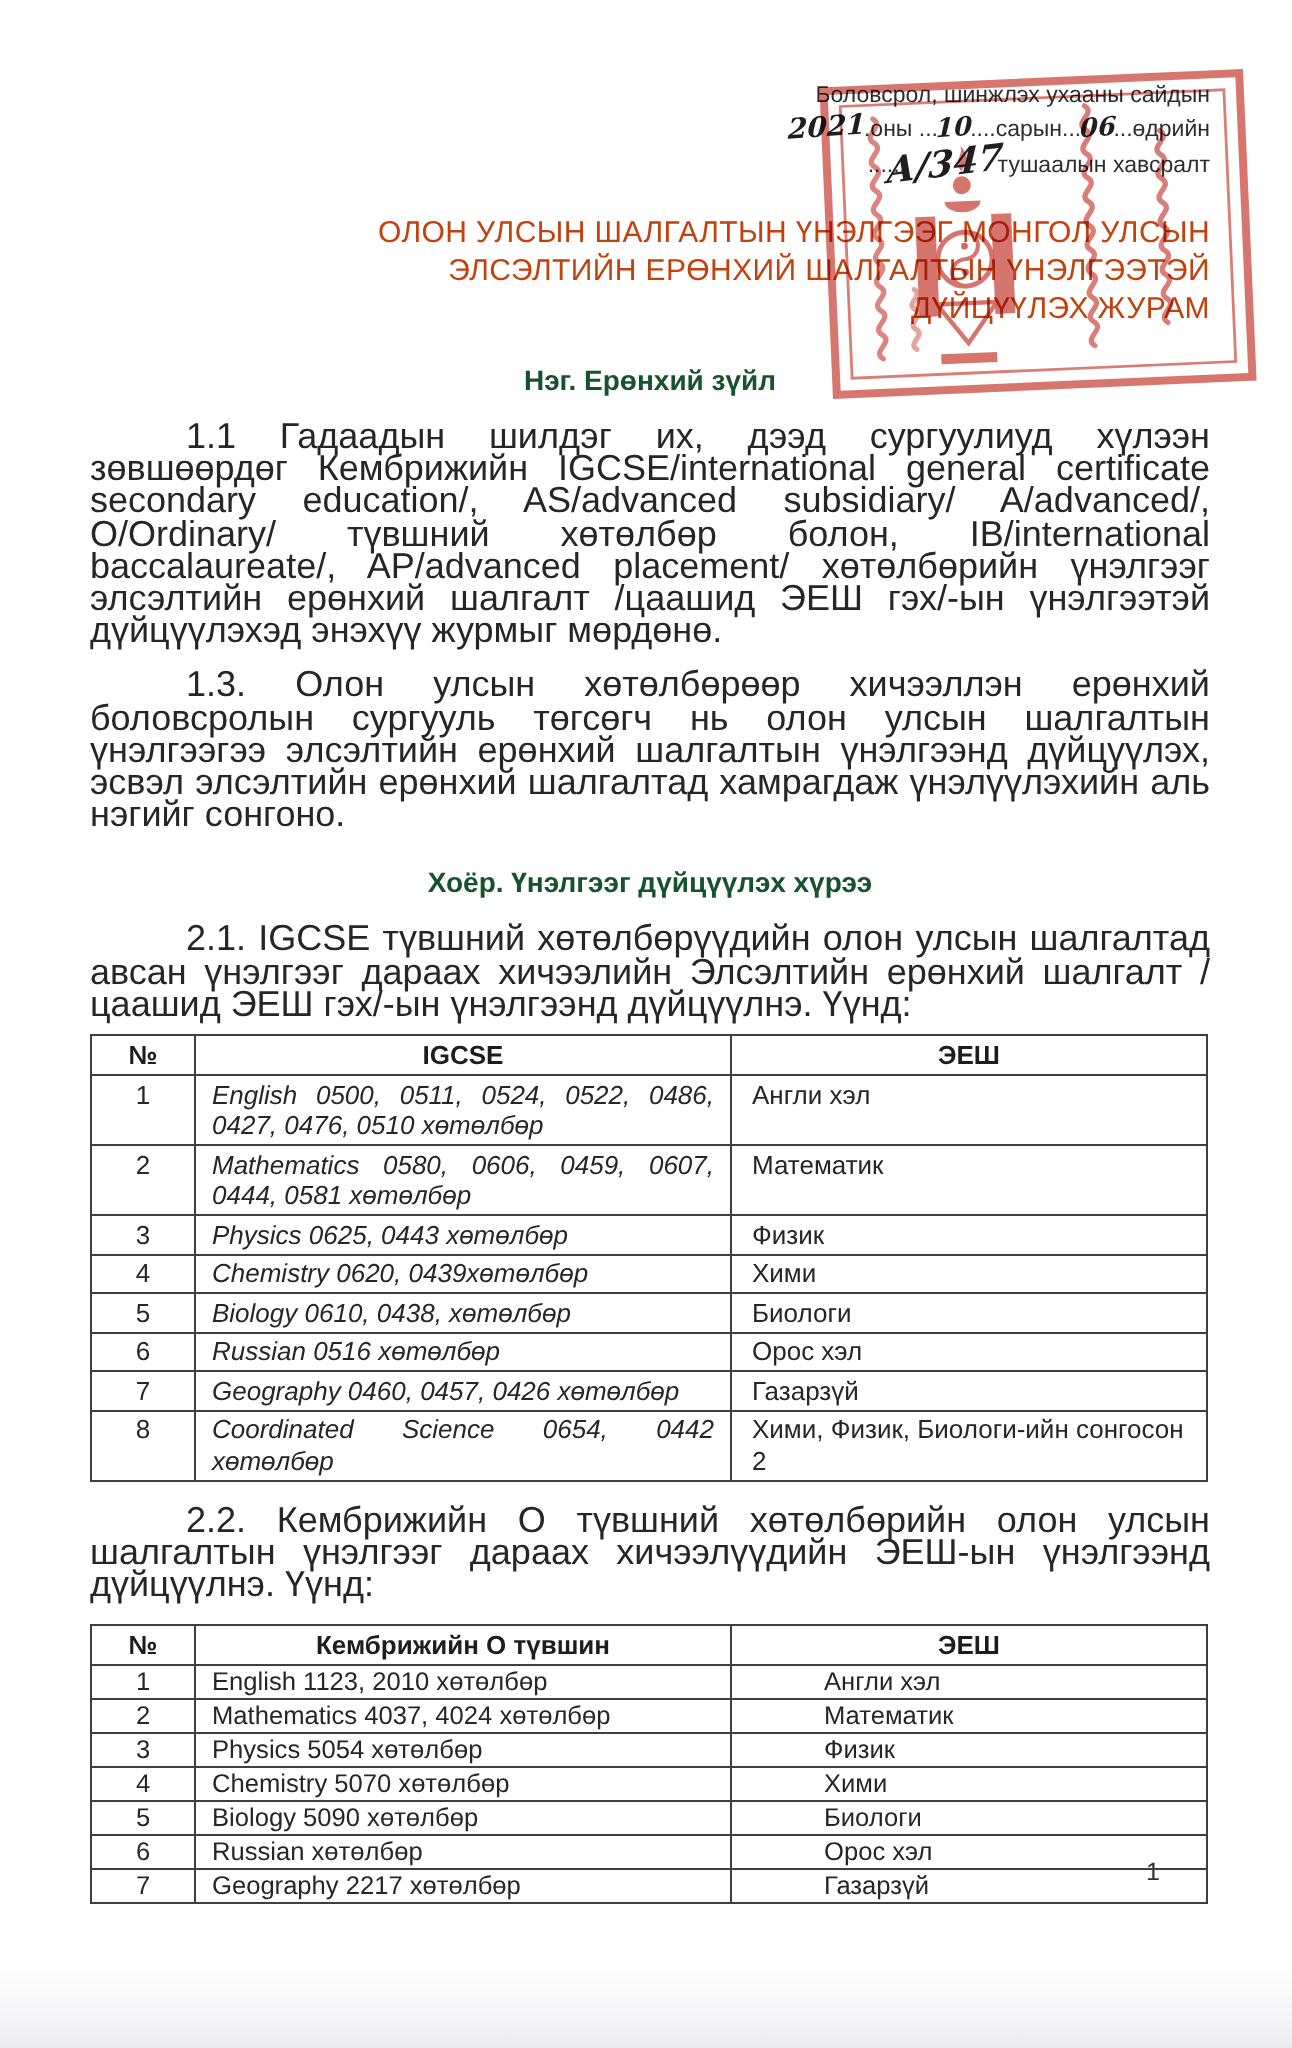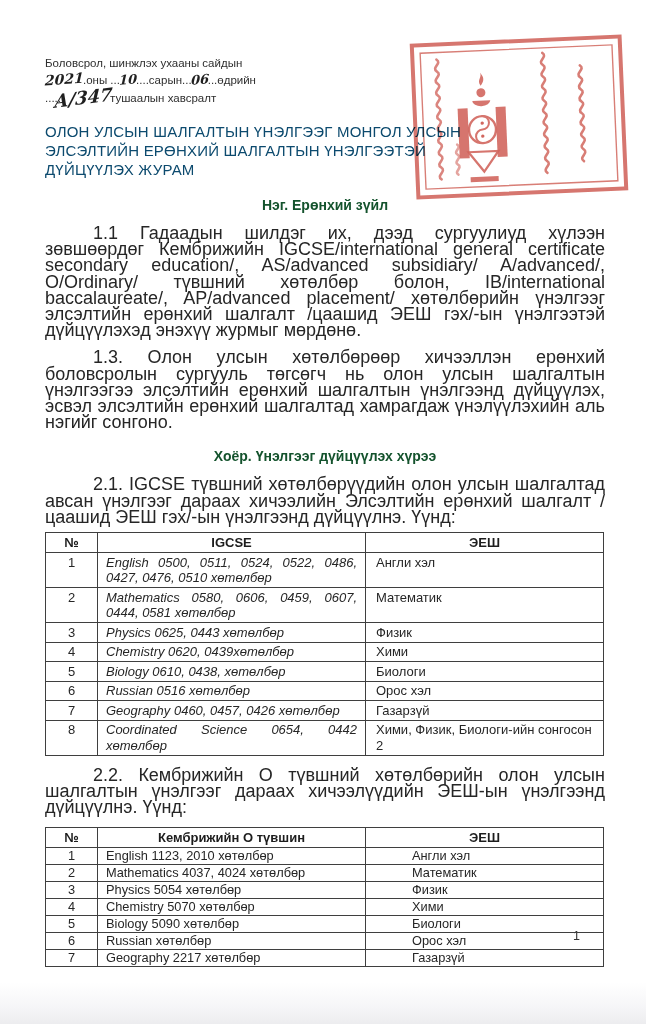--- a/index.html
+++ b/index.html
@@ -7,35 +7,35 @@
     position:relative;
     width:646px;height:1024px;
     background:#ffffff;
     overflow:hidden;
     font-family:"Liberation Sans","DejaVu Sans",sans-serif;
     color:#262626;
     box-sizing:border-box;
     padding:40px 41px 0 45px;
   }
   
-  .approval{ font-size:11.5px; line-height:16px; color:#2e2e2e; position:relative; z-index:1;margin-top:15px;}
+  .approval{ text-align:right; font-size:11.5px; line-height:16px; color:#2e2e2e; position:relative; z-index:1;}
   .appr-line{white-space:nowrap;}
   .hand{
     display:inline-block;
     font-family:"DejaVu Serif",serif;
     font-style:italic;
     font-weight:bold;
     color:#1f1f1f;
     transform:rotate(-4deg) skewX(-6deg);
   }
   .hand-year{font-size:14px; margin-right:-1px;}
   .hand-mid{font-size:13px; margin:0 -1px;}
   .hand-order{font-size:18px; transform:rotate(-7deg) skewX(-10deg); position:relative; top:2px; margin:0 -3px 0 -10px;}
   
-  .doc-title{margin:16px 0 0; text-align:left; font-size:15px; line-height:19px; font-weight:400; letter-spacing:.2px; color:#0c4a6e; position:relative; z-index:1;}
+  .doc-title{margin:16px 0 0; text-align:right; font-size:15px; line-height:19px; font-weight:400; letter-spacing:.2px; color:#c2410c; position:relative; z-index:1;}
   .sec-heading{margin:18px 0 0; text-align:center; font-size:14px; line-height:17px; font-weight:bold; color:#14532d;}
   p.body-par{margin:11px 0 0; font-size:18px; line-height:16.2px; text-align:justify; text-indent:48px; position:relative; z-index:1;}
   
   table.conv{border-collapse:collapse; width:558px; margin:7px 0 0; table-layout:fixed; position:relative; z-index:1;}
   table.conv, table.conv th, table.conv td{border:1px solid #3f3f3f;}
   table.conv th{font-weight:bold; text-align:center; font-size:13px; padding:2px 4px; color:#1d1d1d;}
   table.t1 td{font-size:13px; line-height:15.5px; padding:1.5px 8px; vertical-align:top;}
   table.t1 td.num{text-align:center; padding:1.5px 2px;}
   table.t1 td.prog{text-align:justify;font-style:italic;}
   table.t1 td.subj{padding-left:10px;}

